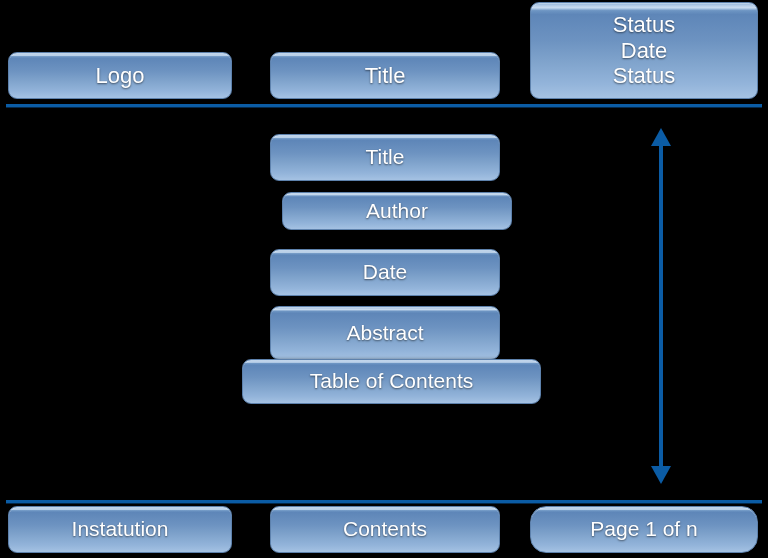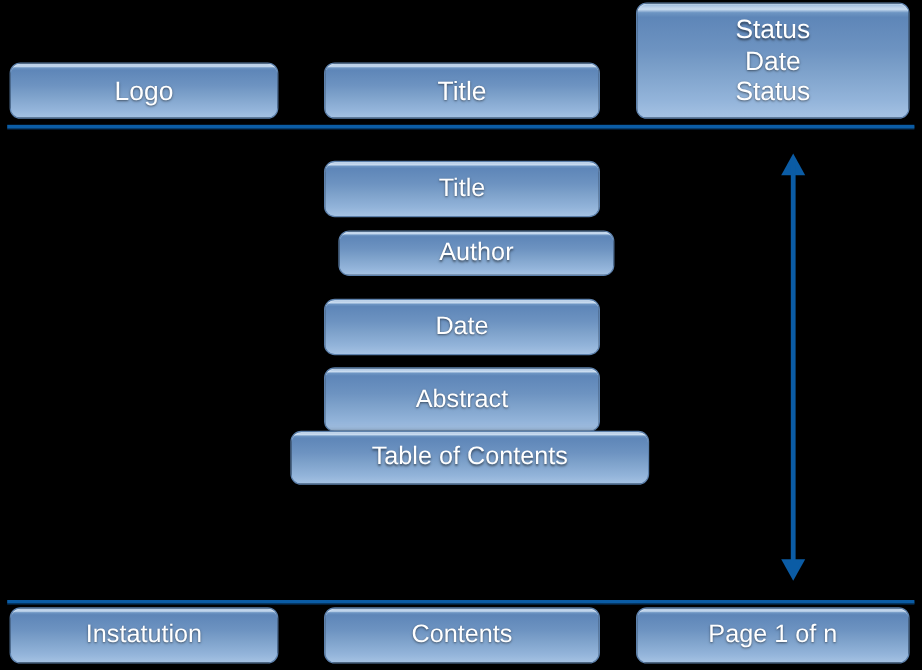--- a/index.html
+++ b/index.html
@@ -148,17 +148,17 @@
   <div class="rule" style="left:6px; top:500px; width:756px;"></div>
 
   <div class="box t-ftr" style="left:8px; top:506px; width:224px; height:47px;align-items:center;">
     <span class="label">Instatution</span>
   </div>
 
   <div class="box t-ftr" style="left:270px; top:506px; width:230px; height:47px;">
     <span class="label">Contents</span>
   </div>
 
-  <div class="box t-ftr" style="left:530px; top:506px; width:228px; height:47px;">
+  <div class="box t-ftr" style="left:530px; top:506px; width:228px; height:47px;border-radius:16px;">
     <span class="label">Page 1 of n</span>
   </div>
 
 </div>
 
 </body></html>

